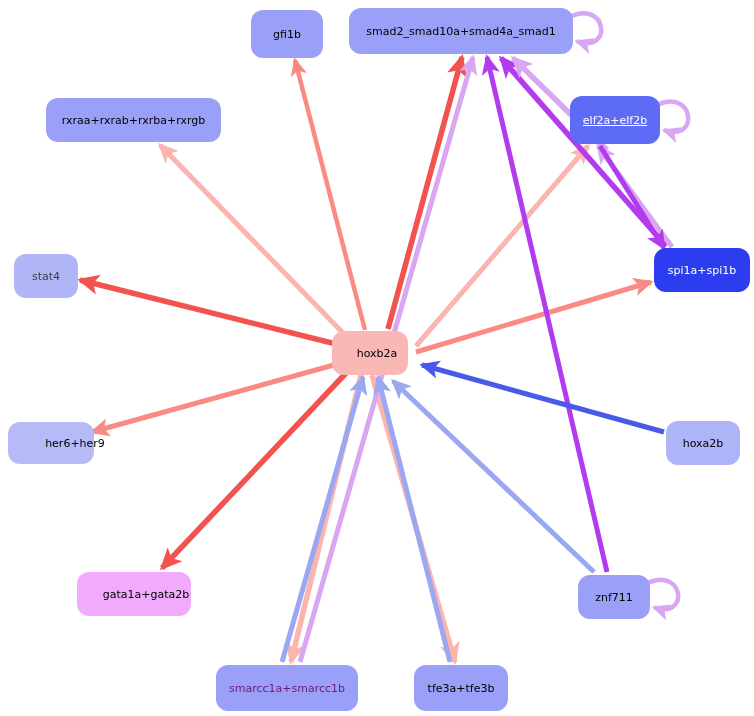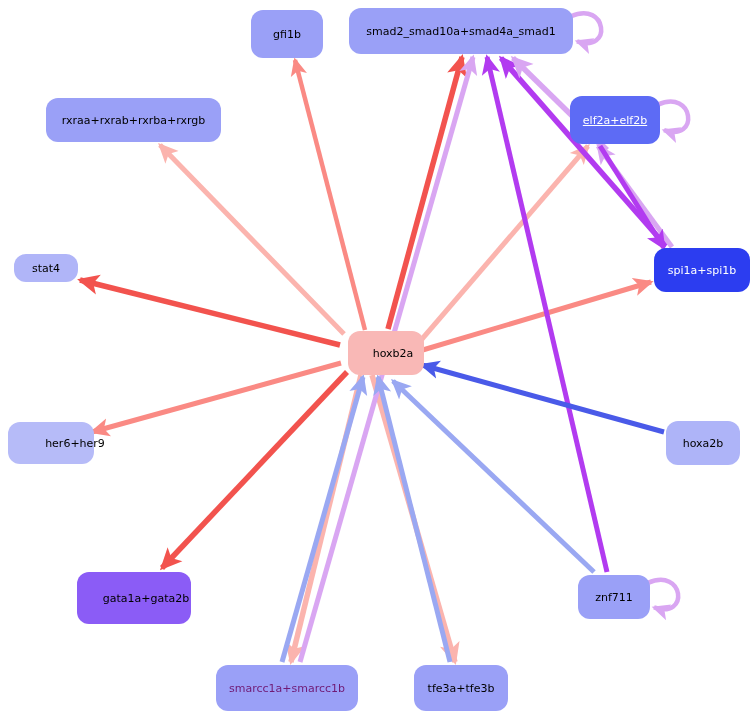--- a/index.html
+++ b/index.html
@@ -109,33 +109,33 @@
       </div>
       <div class="node" style="left: 46px; top: 98px; width: 175px; height: 44px; background: rgb(154, 160, 247); color: rgb(0, 0, 0);">
         <span class="node-label">rxraa+rxrab+rxrba+rxrgb</span>
       </div>
       <div class="node" style="left: 570px; top: 96px; width: 90px; height: 48px; background: rgb(93, 107, 245); color: rgb(255, 255, 255); text-decoration: underline;">
         <span class="node-label">elf2a+elf2b</span>
       </div>
       <div class="node" style="left: 654px; top: 248px; width: 96px; height: 44px; background: rgb(44, 61, 240); color: rgb(255, 255, 255);">
         <span class="node-label">spi1a+spi1b</span>
       </div>
-      <div class="node" style="left: 14px; top: 254px; width: 64px; height: 28px; background: rgb(176, 181, 248); color: #000000;">
+      <div class="node" style="left: 14px; top: 254px; width: 64px; height: 44px; background: rgb(176, 181, 248); color: #404040;">
         <span class="node-label">stat4</span>
       </div>
-      <div class="node" style="left: 348px; top: 331px; width: 76px; height: 44px; background: rgb(249, 184, 182); color: rgb(0, 0, 0); padding-left: 14px;">
+      <div class="node" style="left: 332px; top: 331px; width: 76px; height: 44px; background: rgb(249, 184, 182); color: rgb(0, 0, 0); padding-left: 14px;">
         <span class="node-label">hoxb2a</span>
       </div>
       <div class="node" style="left: 8px; top: 422px; width: 86px; height: 42px; background: rgb(182, 187, 248); color: rgb(0, 0, 0); padding-left: 48px;">
         <span class="node-label">her6+her9</span>
       </div>
       <div class="node" style="left: 666px; top: 421px; width: 74px; height: 44px; background: rgb(174, 180, 248); color: rgb(0, 0, 0);">
         <span class="node-label">hoxa2b</span>
       </div>
-      <div class="node" style="left: 77px; top: 572px; width: 114px; height: 52px; background: #8b5cf6; color: rgb(0, 0, 0); padding-left: 24px;">
+      <div class="node" style="left: 77px; top: 572px; width: 114px; height: 44px; background: #f0abfc; color: rgb(0, 0, 0); padding-left: 24px;">
         <span class="node-label">gata1a+gata2b</span>
       </div>
       <div class="node" style="left: 578px; top: 575px; width: 72px; height: 44px; background: rgb(154, 160, 247); color: rgb(0, 0, 0); text-align: center;">
         <span class="node-label">znf711</span>
       </div>
       <div class="node" style="left: 216px; top: 665px; width: 142px; height: 46px; background: rgb(154, 160, 247); color: #701a75;">
         <span class="node-label">smarcc1a+smarcc1b</span>
       </div>
       <div class="node" style="left: 414px; top: 665px; width: 94px; height: 46px; background: rgb(154, 160, 247); color: rgb(0, 0, 0);">
         <span class="node-label">tfe3a+tfe3b</span>

